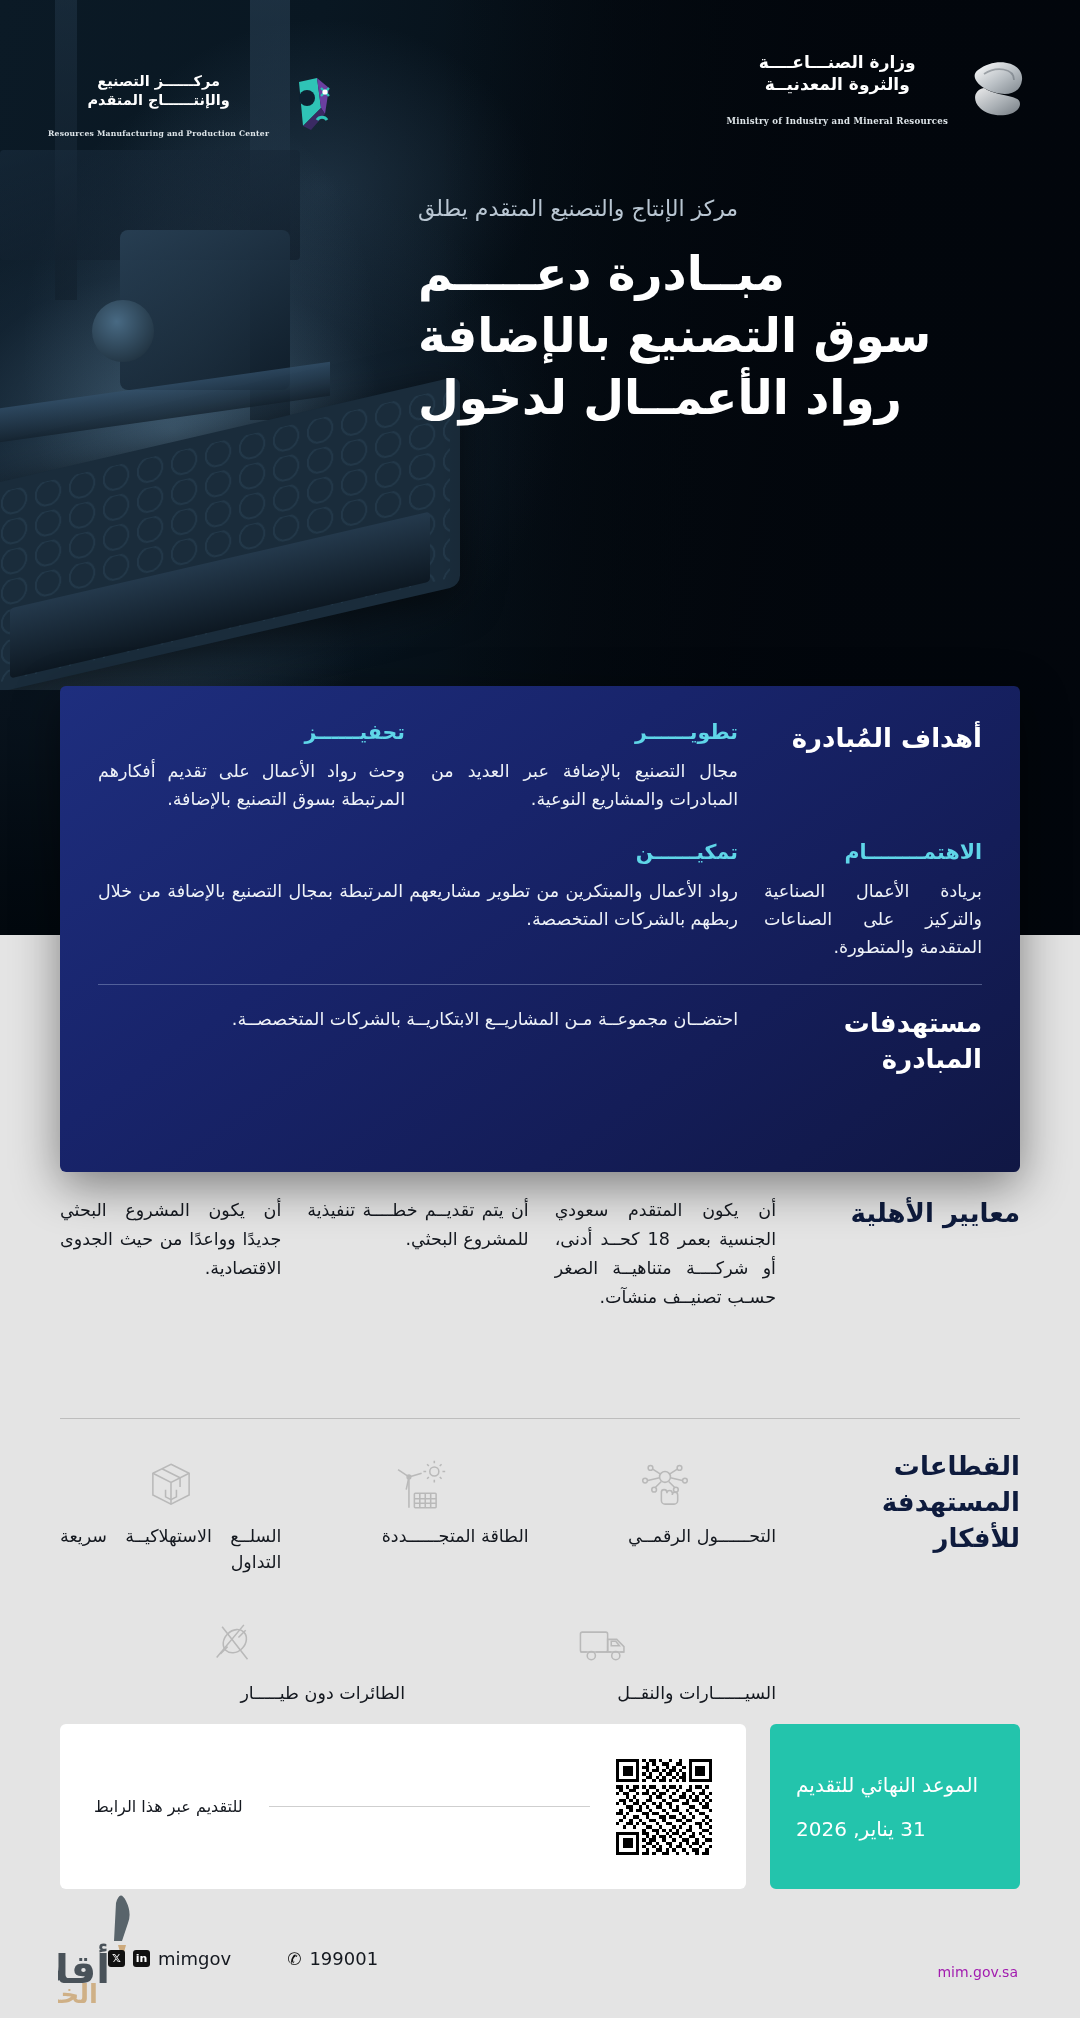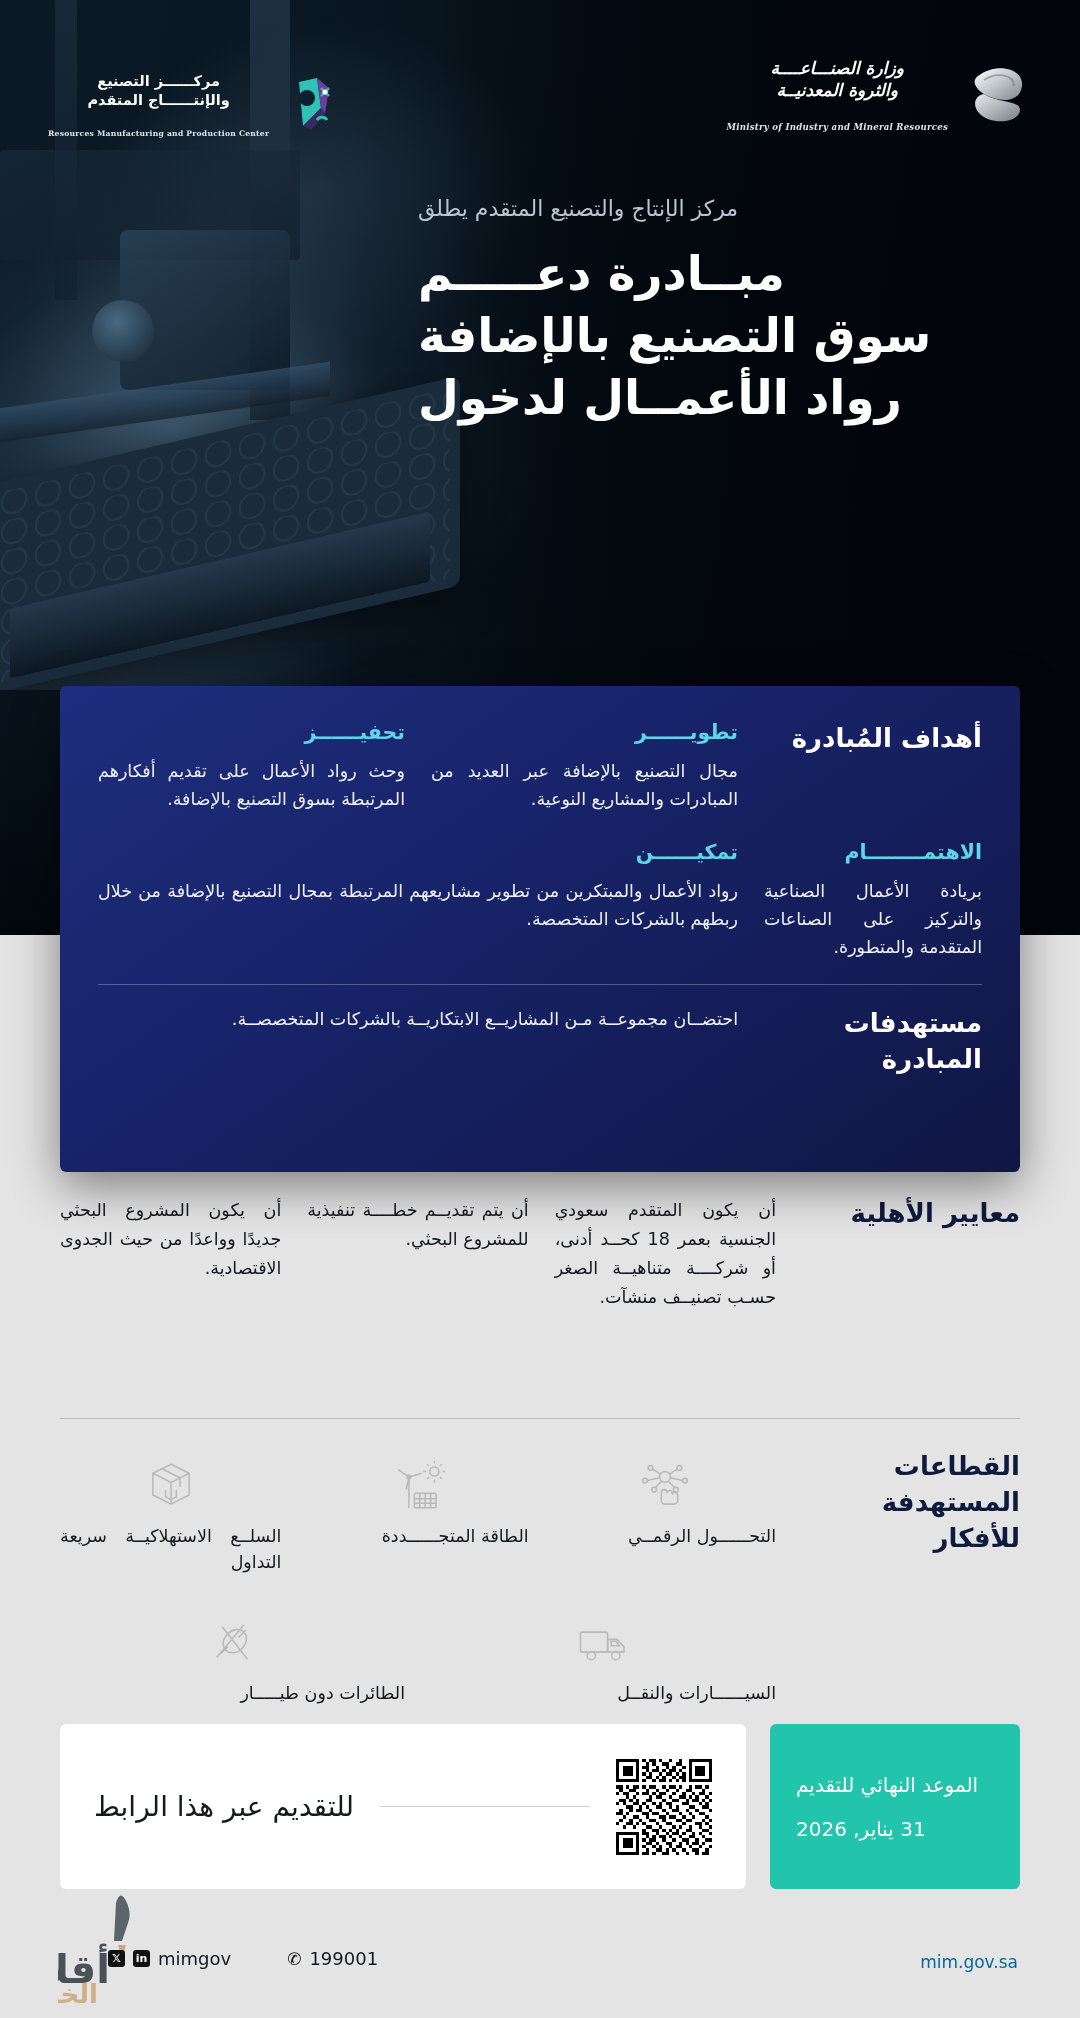--- a/index.html
+++ b/index.html
@@ -52,21 +52,21 @@
     background:radial-gradient(ellipse at 50% 50%, rgba(120,160,190,.18), rgba(0,0,0,0) 70%);
   }
 
   .hero-fade {
     position:absolute; right:0; top:0; width:640px; height:935px;
     background:linear-gradient(270deg, rgba(2,6,12,.97) 0%, rgba(2,6,12,.92) 35%, rgba(2,6,12,.55) 72%, rgba(2,6,12,0) 100%);
   }
 
   
   .logo-left { position:absolute; left:48px; top:72px; display:flex; align-items:center; gap:8px; flex-direction:row-reverse;}
-  .logo-right { position:absolute; right:48px; top:58px; display:flex; align-items:center; gap:14px; flex-direction:row-reverse;font-style:italic;}
+  .logo-right { position:absolute; right:48px; top:52px; display:flex; align-items:center; gap:14px; flex-direction:row-reverse;}
   .logo-ar { color:#fff; font-size:17px; font-weight:700; line-height:1.28; letter-spacing:.5px; text-align:center;}
   .logo-ar.sm { font-size:14.5px; }
   .logo-en { color:#dfe6ea; font-size:7.6px; font-weight:700; letter-spacing:.25px; margin-top:20px; text-align:center; font-family:"DejaVu Serif","Liberation Serif",serif;}
   .logo-en.big { font-size:8.6px; }
 
   .mark-amp { width:62px; height:62px; position:relative; }
   .mark-mim { width:70px; height:62px; position:relative; }
 
   
   .hero-copy { position:absolute; right:62px; top:196px; width:600px; text-align:left; direction:rtl;}
@@ -106,35 +106,35 @@
   .scell { flex:1 1 0; display:flex; flex-direction:column; align-items:center; }
   .sicon { height:74px; display:flex; align-items:center; justify-content:center; }
   .slabel { color:#14181f; font-size:17.5px; line-height:1.5; text-align:justify; width:100%; }
 
   
   .cta-wrap { position:absolute; left:60px; right:60px; top:1724px; height:165px; display:flex; gap:24px; flex-direction:row-reverse;}
   .cta-white {
     flex:1 1 auto; background:#fff; border-radius:6px; display:flex; align-items:center;
     padding:0 34px; gap:26px; flex-direction:row-reverse;
   }
-  .cta-text { color:#14181f; font-size:28px; white-space:nowrap; }
+  .cta-text { color:#14181f; font-size:16px; white-space:nowrap; }
   .cta-rule { flex:1 1 auto; height:1px; background:#cfcfcf; }
   .qr { width:96px; height:96px; flex:0 0 96px; }
   .cta-teal {
     width:250px; flex:0 0 250px; background:#23c4ac; border-radius:6px;
     display:flex; flex-direction:column; justify-content:center; align-items:flex-start;
     padding:0 26px; gap:20px;
   }
   .cta-teal div { color:#fff; font-size:20px; text-align:left; width:100%;}
 
   
   .footer { position:absolute; left:0; top:1930px; width:1080px; height:88px; }
   .f-left { position:absolute; left:108px; top:18px; display:flex; align-items:center; gap:56px; flex-direction:row-reverse;}
   .f-item { display:flex; align-items:center; gap:8px; color:#14181f; font-size:18px; flex-direction:row-reverse;}
-  .f-right { position:absolute; right:62px; top:22px; color:#0369a1; font-size:17px; }
+  .f-right { position:absolute; right:62px; top:34px; color:#a21caf; font-size:14px; }
   .sq { width:17px; height:17px; background:#111; border-radius:3px; display:inline-flex; align-items:center; justify-content:center; color:#fff; font-size:11px; font-weight:700;}
   .wm { position:absolute; left:58px; top:1855px; width:180px; height:150px; opacity:.85; pointer-events:none; }
 </style>
 </head>
 <body>
 
 <div class="hero">
 
   <div class="glow-lamp"></div>
   <div class="m-bar" style="left:55px;top:0;width:22px;height:300px;opacity:.5"></div>

